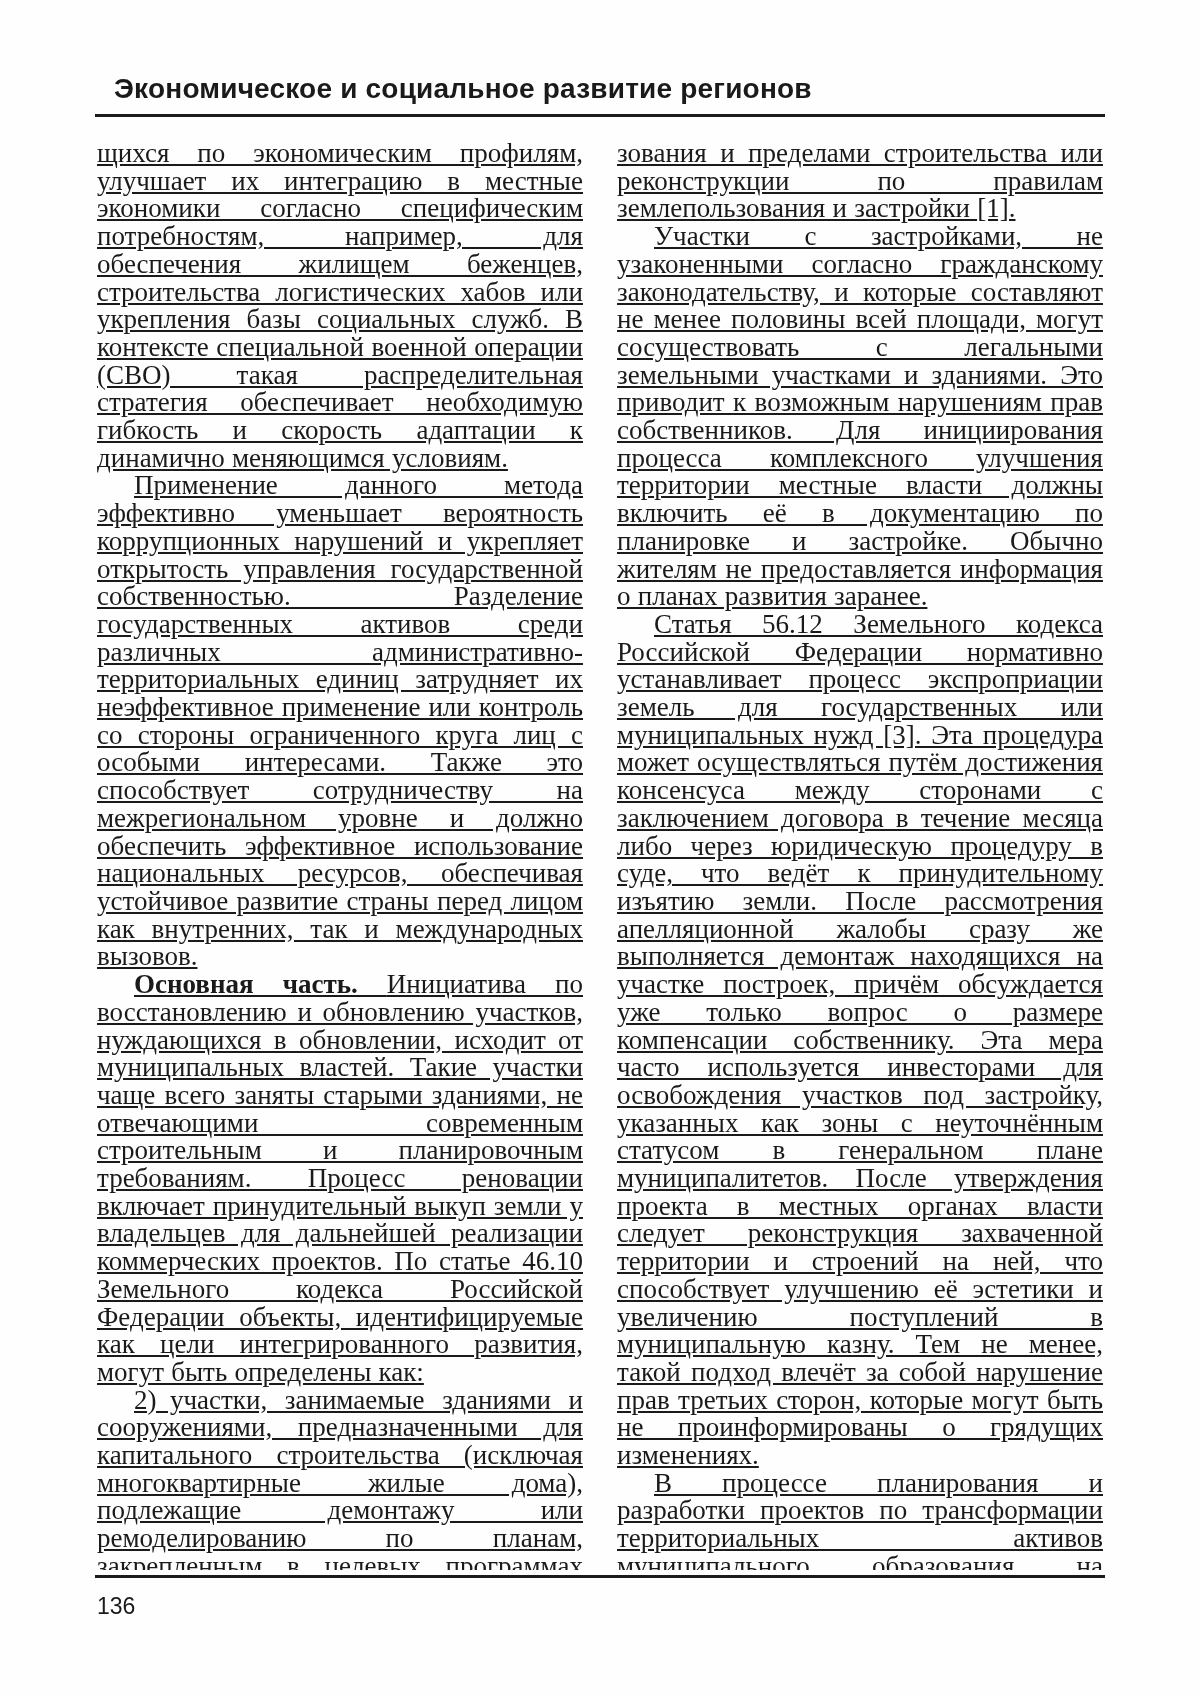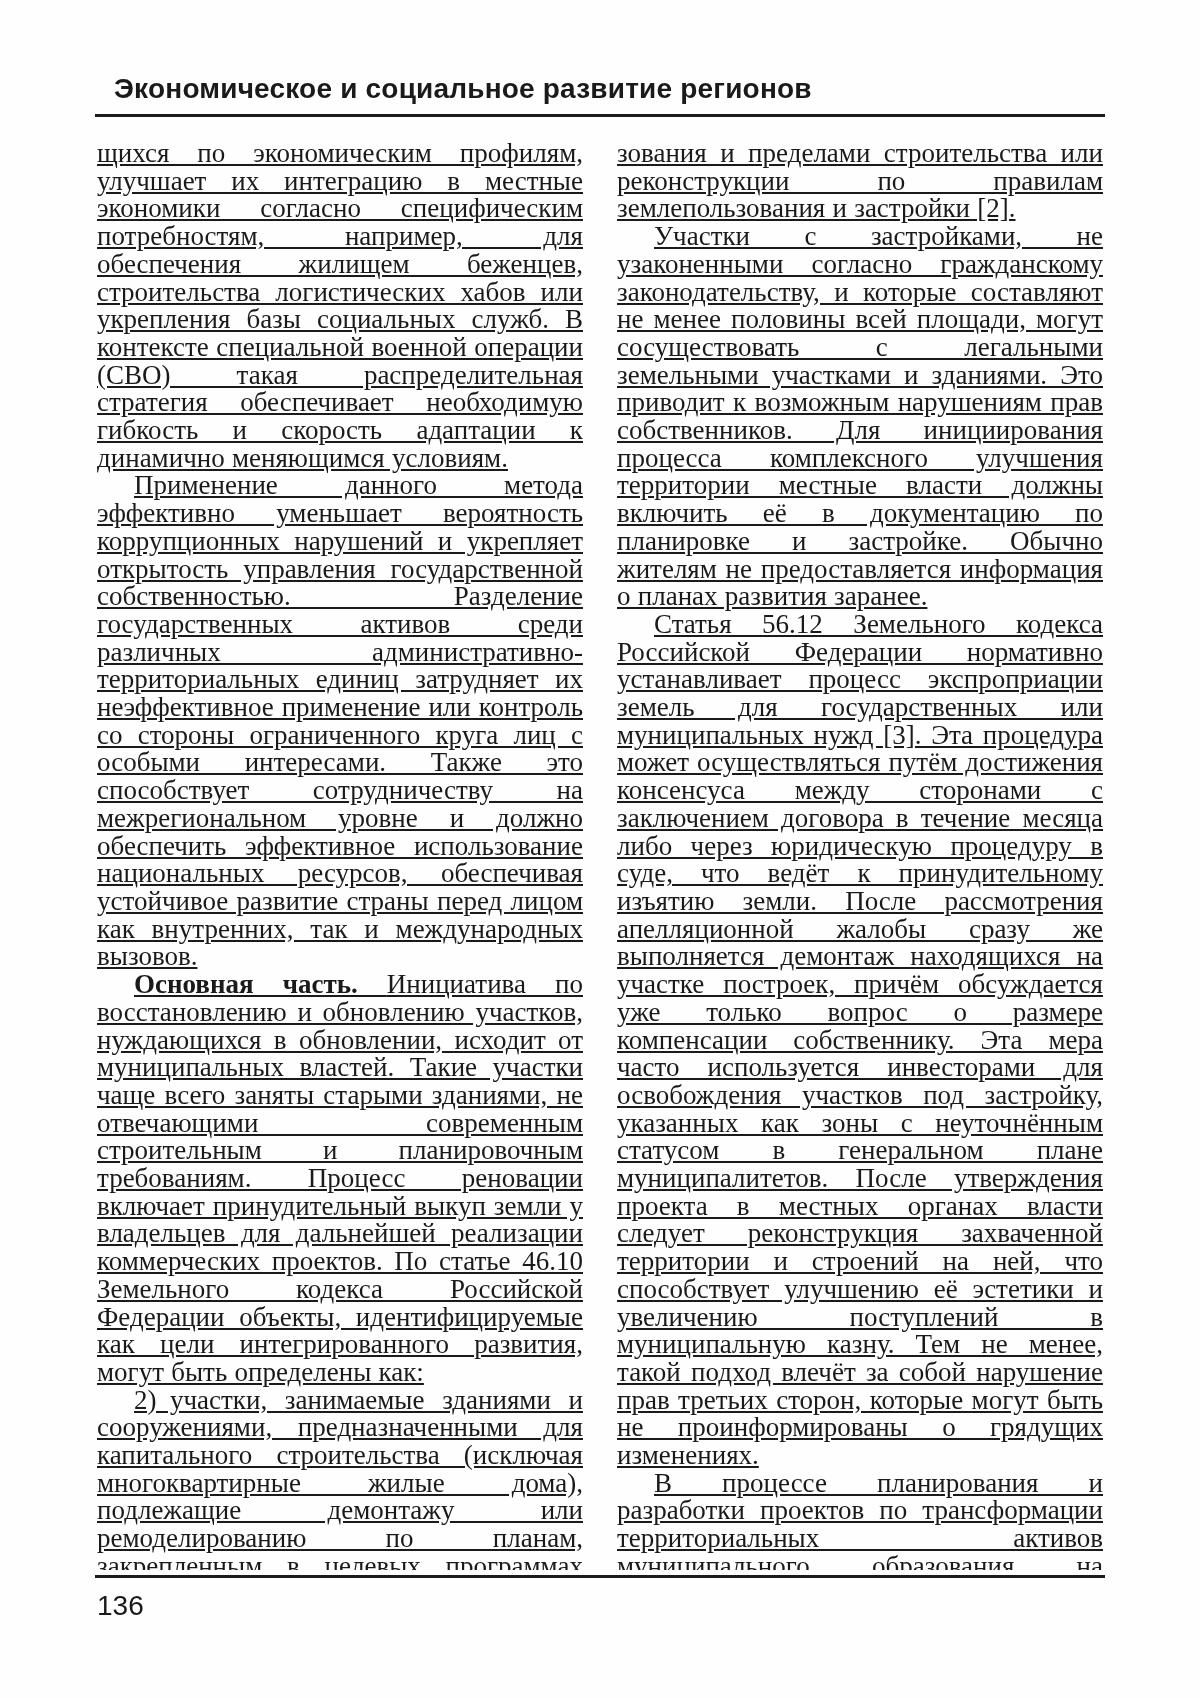--- a/index.html
+++ b/index.html
@@ -39,41 +39,41 @@
     text-indent:37px;
     word-spacing:0.5px;
     text-decoration:underline;
   }
   .col p.no-indent { text-indent:0; }
   .col p b { font-weight:bold; }
   .page-footer {
     position:absolute; left:97px; right:97px; top:1591px;
     display:flex; justify-content:space-between; align-items:baseline;
     font-family:"Liberation Sans", sans-serif;
-    font-size:28px; line-height:30px;
+    font-size:23px; line-height:30px;
   }
 </style>
 </head>
 <body>
 
 <div class="page">
 
   <div class="running-head">Экономическое и социальное развитие регионов</div>
 
   <div class="rule rule-top"></div>
 
   <div class="content">
     <div class="col" id="left-col">
         <p class="no-indent">щихся по экономическим профилям, улучшает их интеграцию в местные экономики согласно специфическим потребностям, например, для обеспечения жилищем беженцев, строительства логистических хабов или укрепления базы социальных служб. В контексте специальной военной операции (СВО) такая распределительная стратегия обеспечивает необходимую гибкость и скорость адаптации к динамично меняющимся условиям.</p>
         <p>Применение данного метода эффективно уменьшает вероятность коррупционных нарушений и укрепляет открытость управления государственной собственностью. Разделение государственных активов среди различных административно-территориальных единиц затрудняет их неэффективное применение или контроль со стороны ограниченного круга лиц с особыми интересами. Также это способствует сотрудничеству на межрегиональном уровне и должно обеспечить эффективное использование национальных ресурсов, обеспечивая устойчивое развитие страны перед лицом как внутренних, так и международных вызовов.</p>
         <p><b>Основная часть. </b>Инициатива по восстановлению и обновлению участков, нуждающихся в обновлении, исходит от муниципальных властей. Такие участки чаще всего заняты старыми зданиями, не отвечающими современным строительным и планировочным требованиям. Процесс реновации включает принудительный выкуп земли у владельцев для дальнейшей реализации коммерческих проектов. По статье 46.10 Земельного кодекса Российской Федерации объекты, идентифицируемые как цели интегрированного развития, могут быть определены как:</p>
         <p>2) участки, занимаемые зданиями и сооружениями, предназначенными для капитального строительства (исключая многоквартирные жилые дома), подлежащие демонтажу или ремоделированию по планам, закрепленным в целевых программах муниципалитета, одобренных представительным органом местной власти.</p>
       </div>
     <div class="col" id="right-col">
-        <p class="no-indent">зования и пределами строительства или реконструкции по правилам землепользования и застройки [2].</p>
+        <p class="no-indent">зования и пределами строительства или реконструкции по правилам землепользования и застройки [1].</p>
         <p>Участки с застройками, не узаконенными согласно гражданскому законодательству, и которые составляют не менее половины всей площади, могут сосуществовать с легальными земельными участками и зданиями. Это приводит к возможным нарушениям прав собственников. Для инициирования процесса комплексного улучшения территории местные власти должны включить её в документацию по планировке и застройке. Обычно жителям не предоставляется информация о планах развития заранее.</p>
         <p>Статья 56.12 Земельного кодекса Российской Федерации нормативно устанавливает процесс экспроприации земель для государственных или муниципальных нужд [3]. Эта процедура может осуществляться путём достижения консенсуса между сторонами с заключением договора в течение месяца либо через юридическую процедуру в суде, что ведёт к принудительному изъятию земли. После рассмотрения апелляционной жалобы сразу же выполняется демонтаж находящихся на участке построек, причём обсуждается уже только вопрос о размере компенсации собственнику. Эта мера часто используется инвесторами для освобождения участков под застройку, указанных как зоны с неуточнённым статусом в генеральном плане муниципалитетов. После утверждения проекта в местных органах власти следует реконструкция захваченной территории и строений на ней, что способствует улучшению её эстетики и увеличению поступлений в муниципальную казну. Тем не менее, такой подход влечёт за собой нарушение прав третьих сторон, которые могут быть не проинформированы о грядущих изменениях.</p>
         <p>В процессе планирования и разработки проектов по трансформации территориальных активов муниципального образования на различных этапах жизненного цикла в контексте стратегического ведения объектов (ИКТМО) необходимо строго следовать установленным основополагающим принципам. При этом анализ эффективности проводимых проектов должен опираться на комплексный подход, с учётом как экономических выгод, так и социальных выгод для общества и отдельных его членов.</p>
       </div>
   </div>
 
   <div class="rule rule-bottom"></div>
 
   <div class="page-footer">
     <span>136</span>

